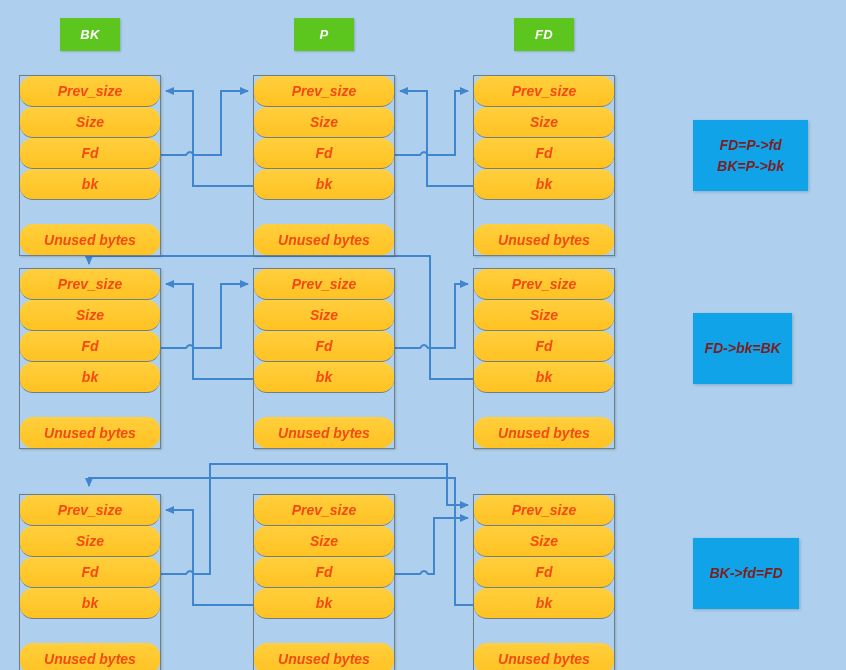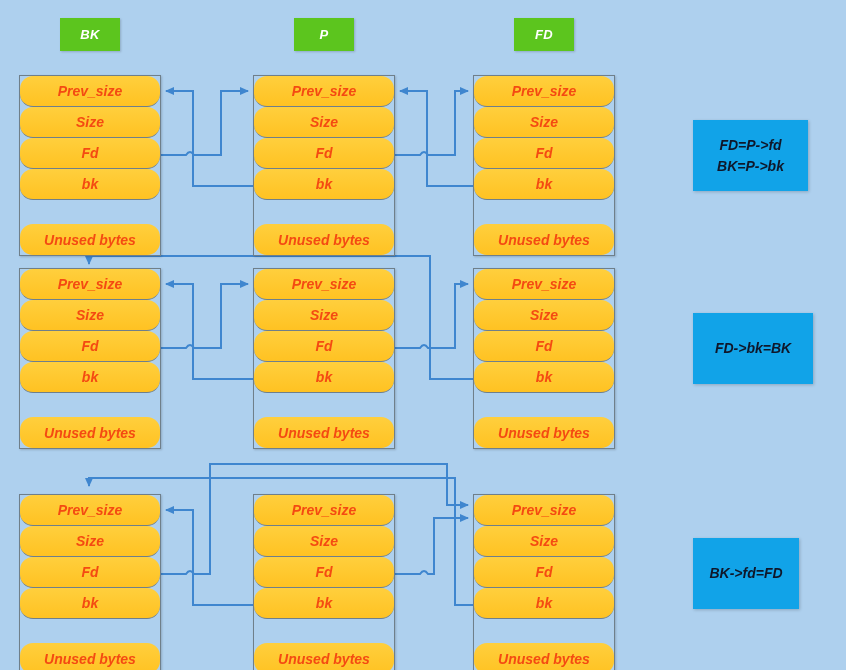--- a/index.html
+++ b/index.html
@@ -47,21 +47,21 @@
     display:flex;align-items:center;justify-content:center;
     line-height:1;
     border-radius:13px;
   }
   .field.last{border-bottom:none;margin-top:24px;}
 
   
   .note{
     position:absolute;
     background:#11a3e8;
-    color:#0f172a;
+    color:#7f1d1d;
     font-size:14px;
     font-weight:bold;
     display:flex;flex-direction:column;
     justify-content:center;
     text-align:center;
     line-height:1.45;
     box-shadow:1px 1px 3px rgba(0,0,0,.2);
   }
   .note span{display:block;white-space:pre;}
 </style>
@@ -154,21 +154,21 @@
     <div class="field">bk</div>
     <div class="field last">Unused bytes</div>
   </div>
   <div class="chunk" style="left:473px;top:268px;">
     <div class="field">Prev_size</div>
     <div class="field">Size</div>
     <div class="field">Fd</div>
     <div class="field">bk</div>
     <div class="field last">Unused bytes</div>
   </div>
-  <div class="note" style="left:693px;top:313px;width:120px;height:71px;">
+  <div class="note" style="left:693px;top:313px;width:99px;height:71px;">
     <span>FD-&gt;bk=BK</span>
   </div>
 
   <div class="chunk" style="left:19px;top:494px;">
     <div class="field">Prev_size</div>
     <div class="field">Size</div>
     <div class="field">Fd</div>
     <div class="field">bk</div>
     <div class="field last">Unused bytes</div>
   </div>

